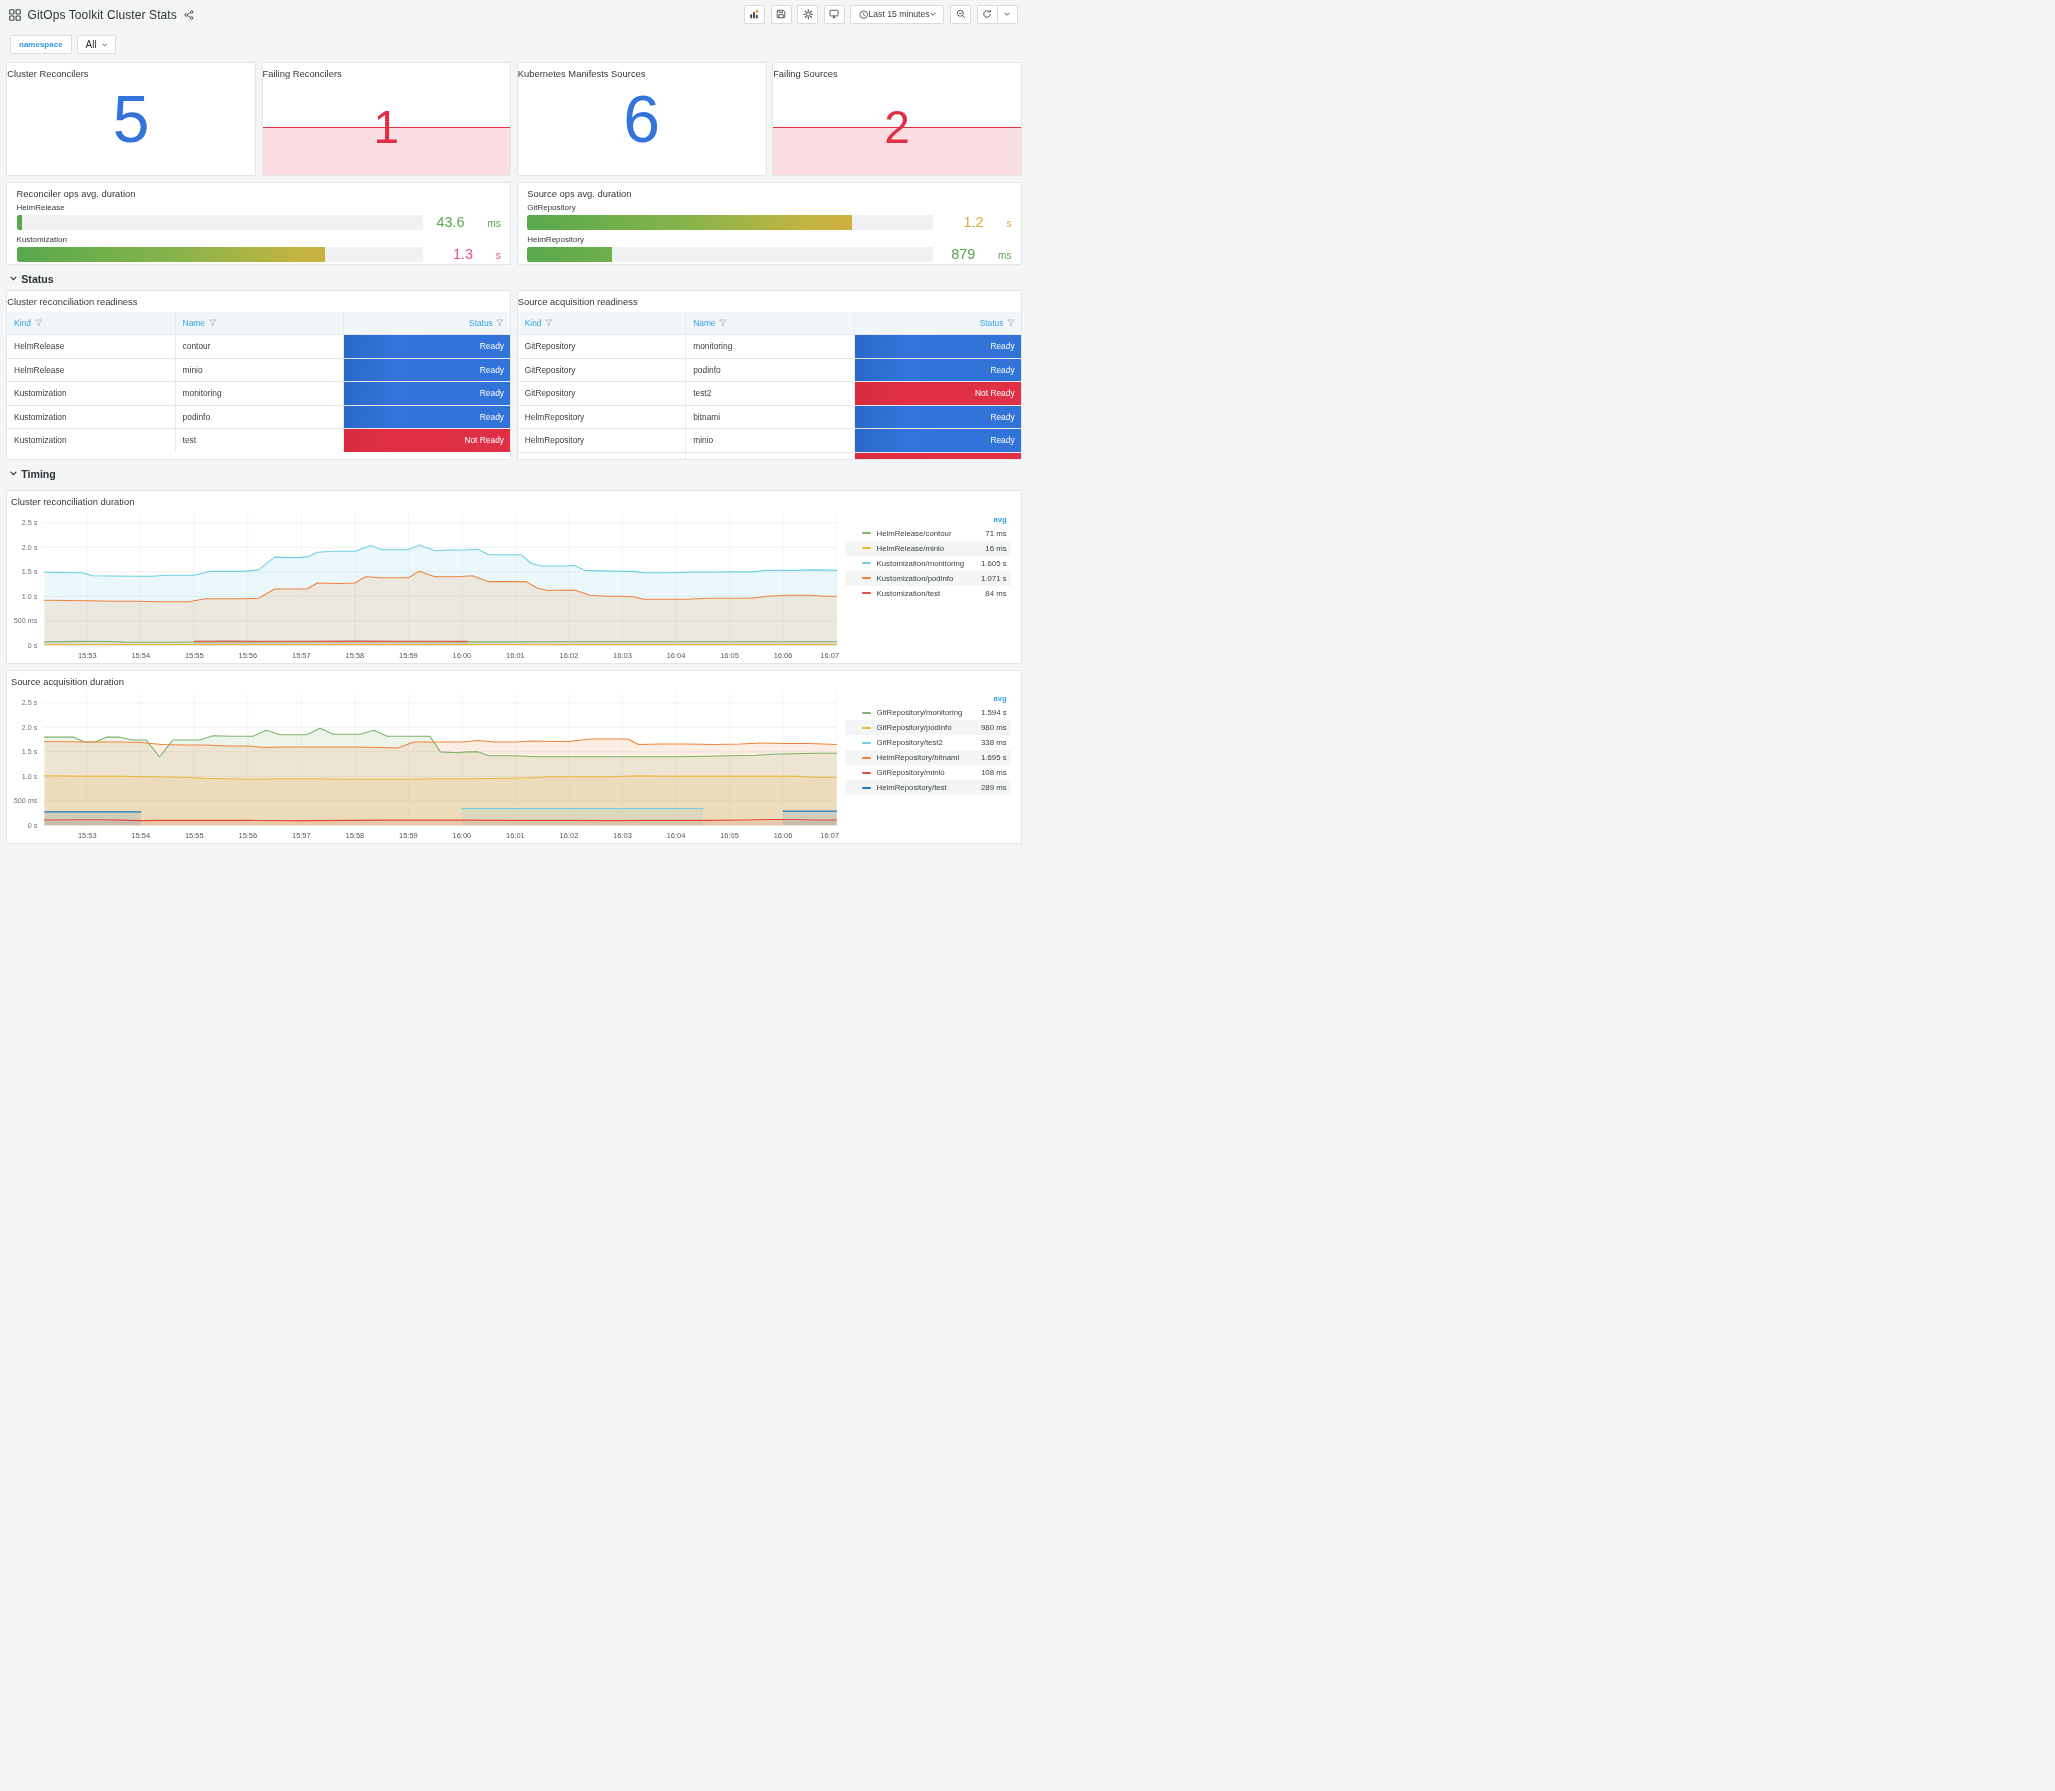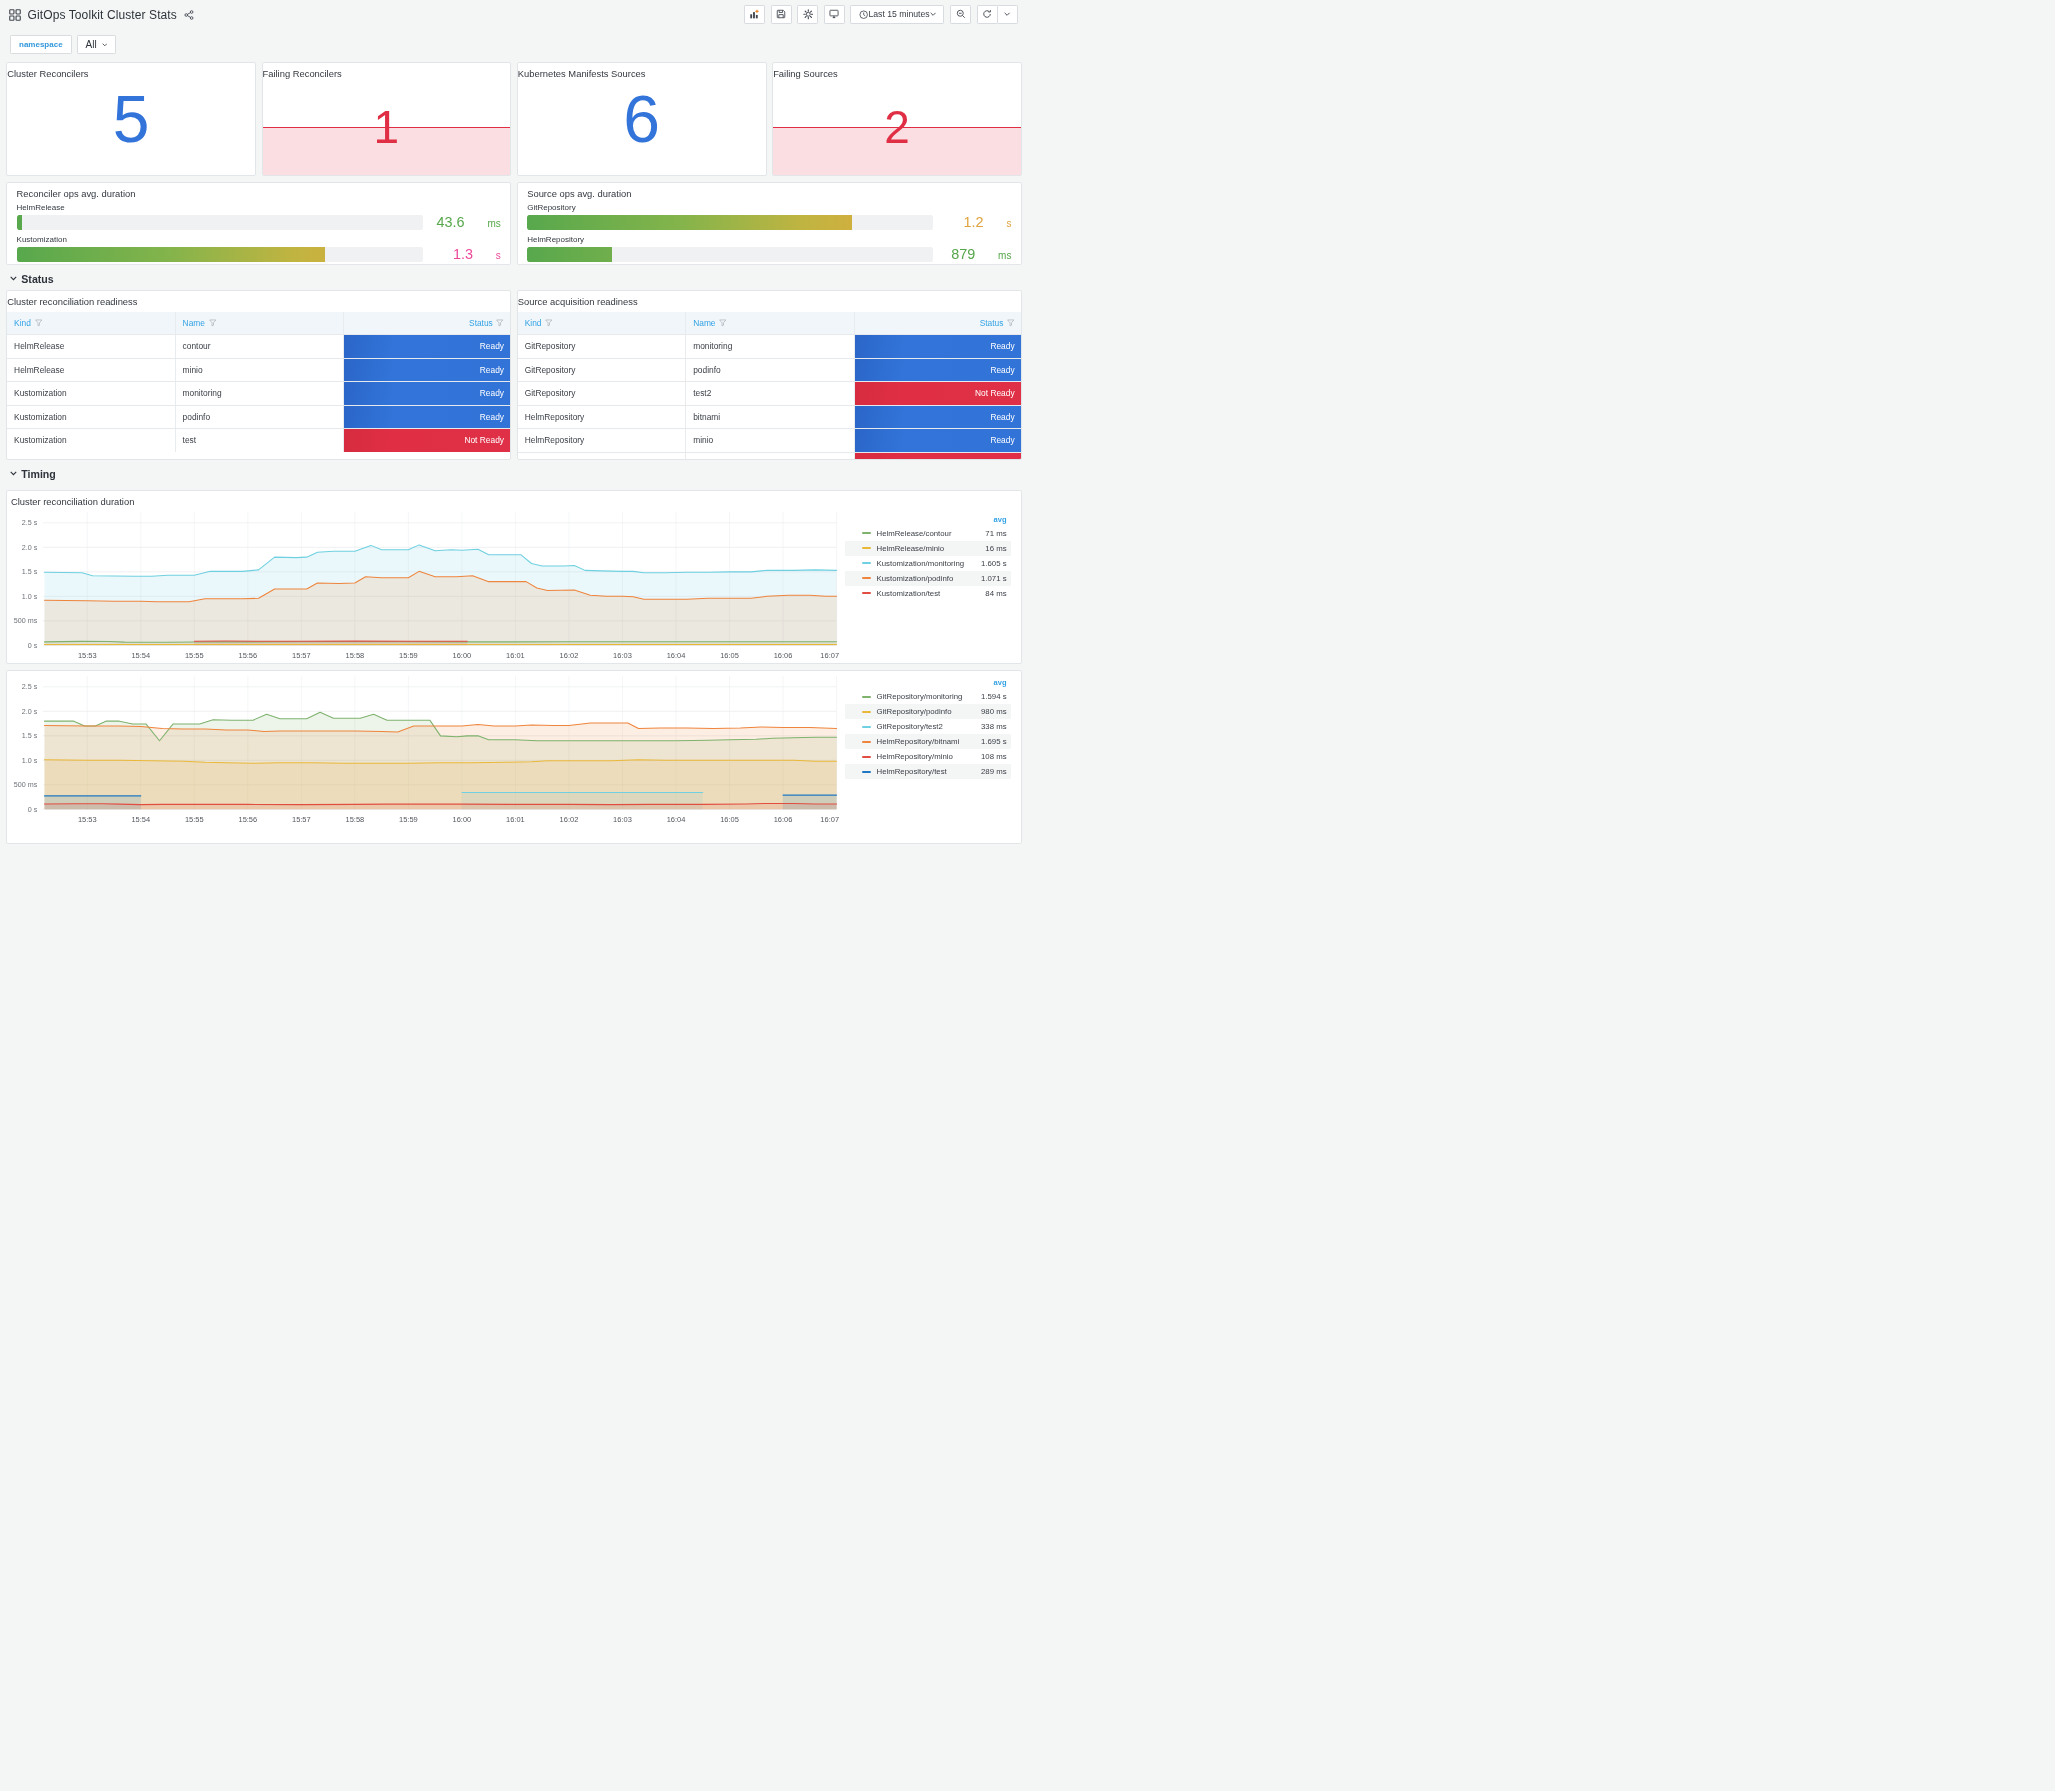--- a/index.html
+++ b/index.html
@@ -452,20 +452,21 @@
           </div>
           <div class="lg-row">
             <span class="lg-swatch" style="background: rgb(226, 77, 66);"></span>
             <span class="lg-name">Kustomization/test</span>
             <span class="lg-val">84 ms</span>
           </div>
         </div>
       </div>
     </div>
     <div class="panel chart-panel">
+      <div class="panel-title">Source acquisition duration</div>
       <div class="chart-flex">
         <svg width="830" height="157" viewBox="0 0 1330 252">
           <line x1="121.30276466621699" y1="8" x2="121.30276466621699" y2="222" stroke="#EFF0F2" stroke-width="1"></line>
           <line x1="207.20971004720147" y1="8" x2="207.20971004720147" y2="222" stroke="#EFF0F2" stroke-width="1"></line>
           <line x1="293.116655428186" y1="8" x2="293.116655428186" y2="222" stroke="#EFF0F2" stroke-width="1"></line>
           <line x1="379.0236008091705" y1="8" x2="379.0236008091705" y2="222" stroke="#EFF0F2" stroke-width="1"></line>
           <line x1="464.930546190155" y1="8" x2="464.930546190155" y2="222" stroke="#EFF0F2" stroke-width="1"></line>
           <line x1="550.8374915711395" y1="8" x2="550.8374915711395" y2="222" stroke="#EFF0F2" stroke-width="1"></line>
           <line x1="636.744436952124" y1="8" x2="636.744436952124" y2="222" stroke="#EFF0F2" stroke-width="1"></line>
           <line x1="722.6513823331085" y1="8" x2="722.6513823331085" y2="222" stroke="#EFF0F2" stroke-width="1"></line>
@@ -535,21 +536,21 @@
             <span class="lg-name">GitRepository/test2</span>
             <span class="lg-val">338 ms</span>
           </div>
           <div class="lg-row alt">
             <span class="lg-swatch" style="background: rgb(239, 132, 60);"></span>
             <span class="lg-name">HelmRepository/bitnami</span>
             <span class="lg-val">1.695 s</span>
           </div>
           <div class="lg-row">
             <span class="lg-swatch" style="background: rgb(226, 77, 66);"></span>
-            <span class="lg-name">HelmRepository/minio</span>
+            <span class="lg-name">GitRepository/minio</span>
             <span class="lg-val">108 ms</span>
           </div>
           <div class="lg-row alt">
             <span class="lg-swatch" style="background: rgb(31, 120, 193);"></span>
             <span class="lg-name">HelmRepository/test</span>
             <span class="lg-val">289 ms</span>
           </div>
         </div>
       </div>
     </div>

